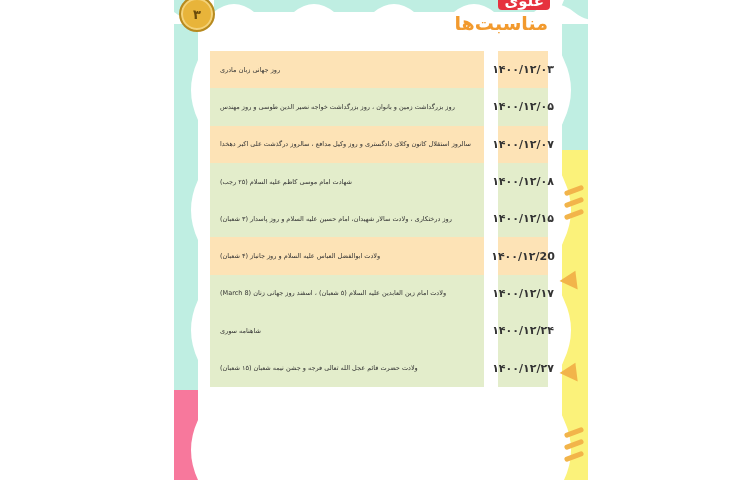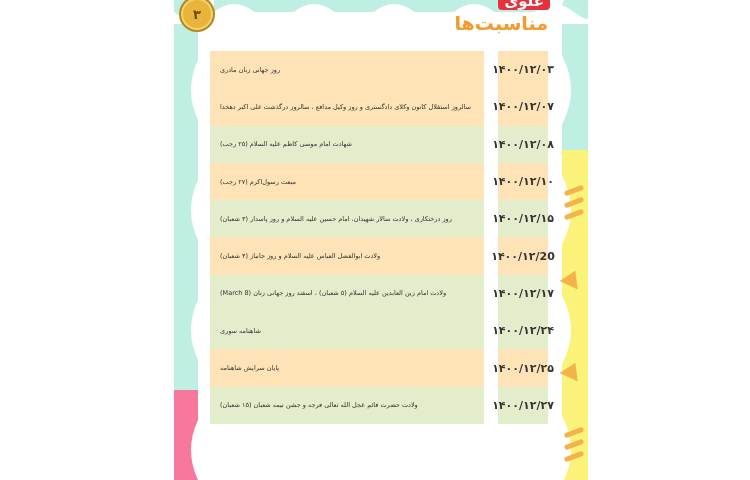--- a/index.html
+++ b/index.html
@@ -81,50 +81,46 @@
 
   <div class="badge-num">۳</div>
   <div class="tag-red">علوی</div>
   <div class="title">مناسبت‌ها</div>
 
   <div class="table">
     <div class="row orange">
       <div class="desc">روز جهانی زبان مادری</div>
       <div class="date">۱۴۰۰/۱۲/۰۳</div>
     </div>
+    <div class="row green">
+      <div class="desc">روز بزرگداشت زمین و بانوان ، روز بزرگداشت خواجه نصیر الدین طوسی و روز مهندس</div>
+      <div class="date">۱۴۰۰/۱۲/۰۵</div>
+    </div>
     <div class="row orange">
       <div class="desc">سالروز استقلال کانون وکلای دادگستری و روز وکیل مدافع ، سالروز درگذشت علی اکبر دهخدا</div>
       <div class="date">۱۴۰۰/۱۲/۰۷</div>
     </div>
     <div class="row green">
       <div class="desc">شهادت امام موسی کاظم علیه السلام (۲۵ رجب)</div>
       <div class="date">۱۴۰۰/۱۲/۰۸</div>
-    </div>
-    <div class="row orange">
-      <div class="desc">مبعث رسول‌اکرم (۲۷ رجب)</div>
-      <div class="date">۱۴۰۰/۱۲/۱۰</div>
     </div>
     <div class="row green">
       <div class="desc">روز درختکاری ، ولادت سالار شهیدان، امام حسین علیه السلام و روز پاسدار (۳ شعبان)</div>
       <div class="date">۱۴۰۰/۱۲/۱۵</div>
     </div>
     <div class="row orange">
       <div class="desc">ولادت ابوالفضل العباس علیه السلام و روز جانباز (۴ شعبان)</div>
       <div class="date">۱۴۰۰/۱۲/20</div>
     </div>
     <div class="row green">
       <div class="desc">ولادت امام زین العابدین علیه السلام (۵ شعبان) ، اسفند روز جهانی زنان (8 March)</div>
       <div class="date">۱۴۰۰/۱۲/۱۷</div>
     </div>
     <div class="row green">
       <div class="desc">شاهنامه سوری</div>
       <div class="date">۱۴۰۰/۱۲/۲۴</div>
     </div>
-    <div class="row orange">
-      <div class="desc">پایان سرایش شاهنامه</div>
-      <div class="date">۱۴۰۰/۱۲/۲۵</div>
-    </div>
     <div class="row green">
       <div class="desc">ولادت حضرت قائم عجل الله تعالی فرجه و جشن نیمه شعبان (۱۵ شعبان)</div>
       <div class="date">۱۴۰۰/۱۲/۲۷</div>
     </div>
   </div>
 </div>
 
 </body></html>

